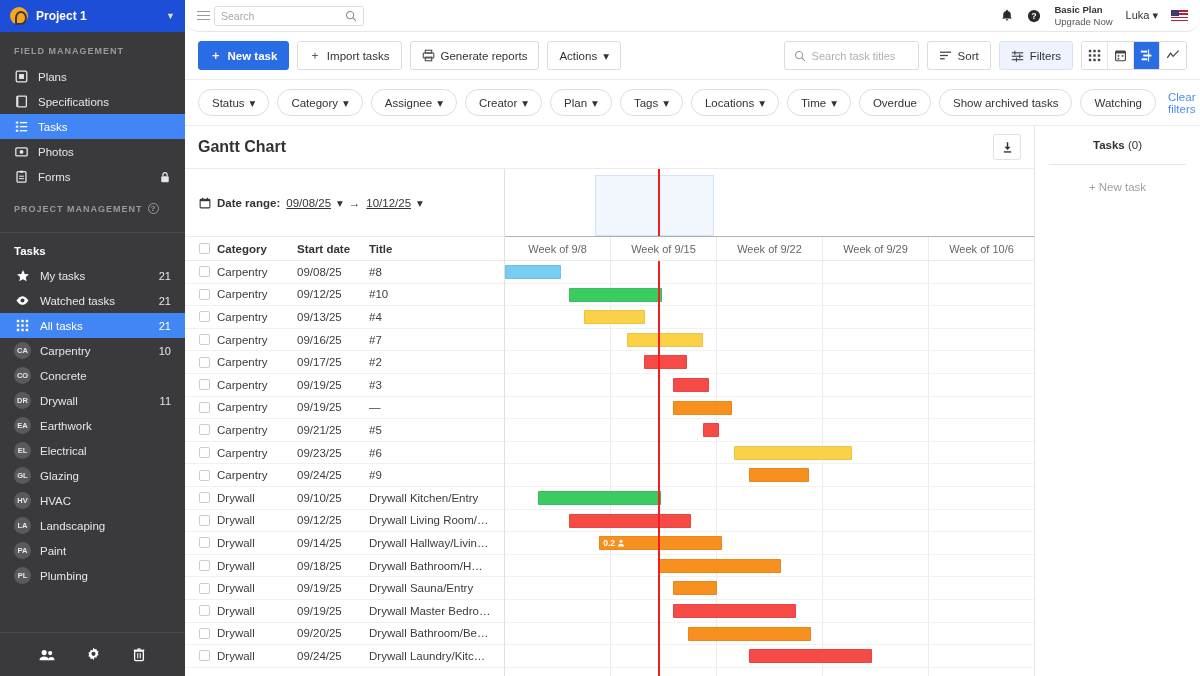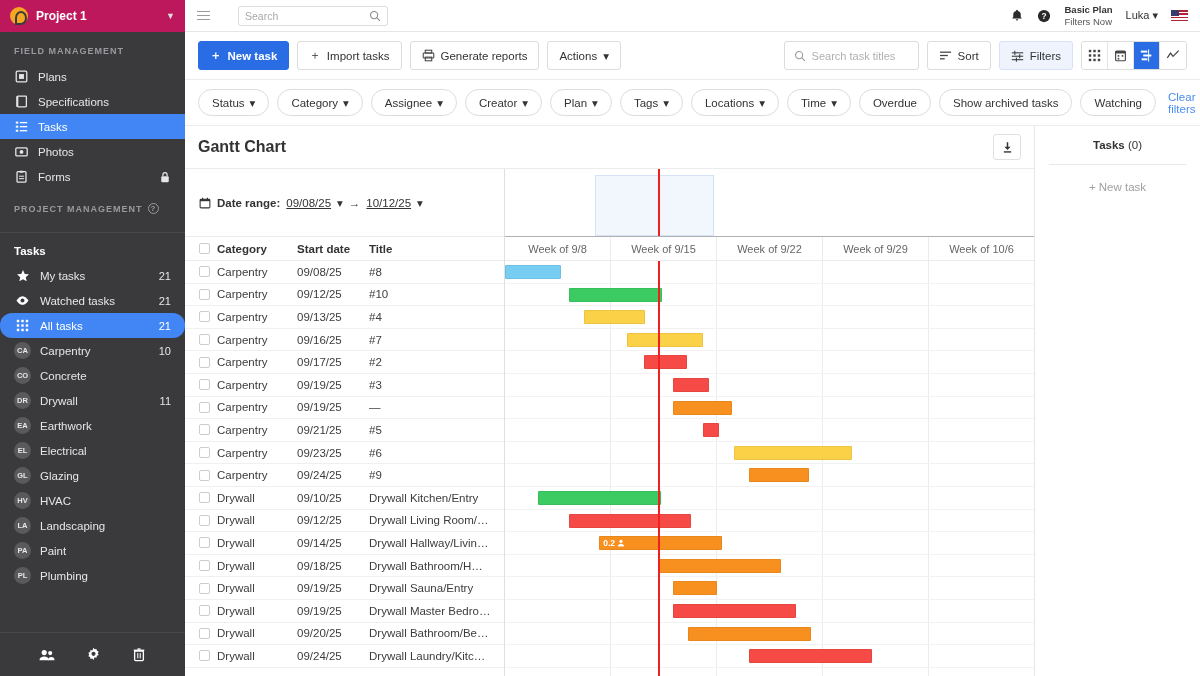--- a/index.html
+++ b/index.html
@@ -12,21 +12,21 @@
   .app { display: flex; width: 1200px; height: 676px; }
 
   
   .sidebar {
     width: 185px; height: 676px; background: #3a3a3c;
     color: #fff; display: flex; flex-direction: column; flex: 0 0 185px;
     position: relative;
   }
   .proj-header {
     height: 32px; display: flex; align-items: center; gap: 8px;
-    padding: 0 10px; background: #be185d;
+    padding: 0 10px; background: #1d4ed8;
   }
   .proj-logo {
     width: 18px; height: 18px; border-radius: 50%;
     background: #f5a623; flex: 0 0 18px; position: relative;
   }
   .proj-logo::after {
     content: ""; position: absolute; left: 5px; top: 4px;
     width: 8px; height: 10px; border: 2px solid #3a3a3c;
     border-radius: 50% 50% 50% 0;
   }
@@ -51,21 +51,21 @@
      display:inline-flex; align-items:center; justify-content:center; }
   .nav-item.active { background: #4286f5; color: #fff; }
   .nav-item .lock { margin-left: auto; font-size: 11px; }
 
   .divider { height: 1px; background: #4a4a4c; margin: 10px 0 0 0; }
   .tasks-label { font-size: 11.5px; font-weight: bold; padding: 12px 14px 6px 14px; color:#fff;}
   .cat-item {
     height: 25px; display: flex; align-items: center; gap: 9px;
     padding: 0 14px; font-size: 11.5px; color: #e6e6e8; cursor: pointer;
   }
-  .cat-item.active { background: #4286f5; color: #fff; border-radius: 12px; }
+  .cat-item.active { background: #4286f5; color: #fff; }
   .cat-item .badge-ico {
     width: 17px; height: 17px; border-radius: 50%; background: #5a5a5d;
     color: #e8e8ea; font-size: 7.5px; font-weight: bold;
     display: flex; align-items: center; justify-content: center; flex: 0 0 17px;
   }
   .cat-item .cnt { margin-left: auto; font-size: 11px; }
   .cat-item .ico { width: 17px; flex: 0 0 17px; display:flex; align-items:center; justify-content:center;}
 
   .sb-scroll { flex: 1; overflow: hidden; position: relative; }
   .sb-bottom {
@@ -73,22 +73,23 @@
     justify-content: space-around; border-top: 1px solid #4a4a4c;
     padding: 0 24px;
   }
   .sb-bottom span { font-size: 14px; cursor: pointer; display:flex; }
 
   
   .main { flex: 1; display: flex; flex-direction: column; background: #fff;
           min-width: 0; }
   .topbar {
     height: 32px; border-bottom: 1px solid #e6e6e6; display: flex;
-    align-items: center; padding: 0 12px; gap: 28px; background: #fff;
+    align-items: center; padding: 0 12px; gap: 4px; background: #fff;
     flex: 0 0 32px;
+    border-radius: 14px;
   }
   .hamb { display:flex; flex-direction:column; gap:2.5px; cursor:pointer; }
   .hamb i { display:block; width:13px; height:1.5px; background:#9a9a9a; }
   .gsearch {
     width: 150px; height: 20px; border: 1px solid #dcdcdc; border-radius: 3px;
     display: flex; align-items: center; padding: 0 6px; font-size: 10.5px;
     color: #a8a8a8; position: relative;
   }
   .gsearch .mag { margin-left: auto; }
   .topbar-right { margin-left: auto; display: flex; align-items: center; gap: 13px; }
@@ -449,21 +450,21 @@
             </svg>
         </span>
         <span>
           <svg width="14" height="14" viewBox="0 0 16 16">
               <circle cx="8" cy="8" r="7" fill="#2b2b2b"></circle>
               <text x="8" y="11.6" font-size="9.5" font-family="Liberation Sans" fill="#fff" text-anchor="middle" font-weight="bold">?</text>
             </svg>
         </span>
         <div class="plan">
           <div class="p1">Basic Plan</div>
-          <div class="p2">Filters Now</div>
+          <div class="p2">Upgrade Now</div>
         </div>
         <span class="uname">
           <span>Luka</span>
           <span> ▾</span>
         </span>
         <span class="flag"></span>
       </div>
     </div>
 
     <div class="toolbar">

